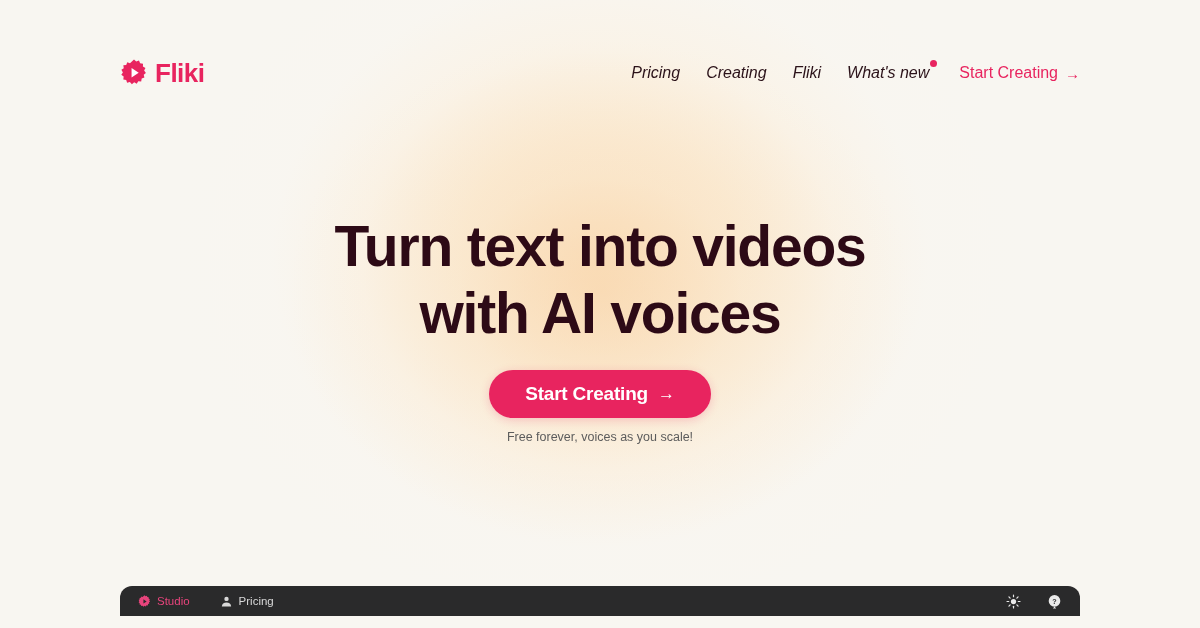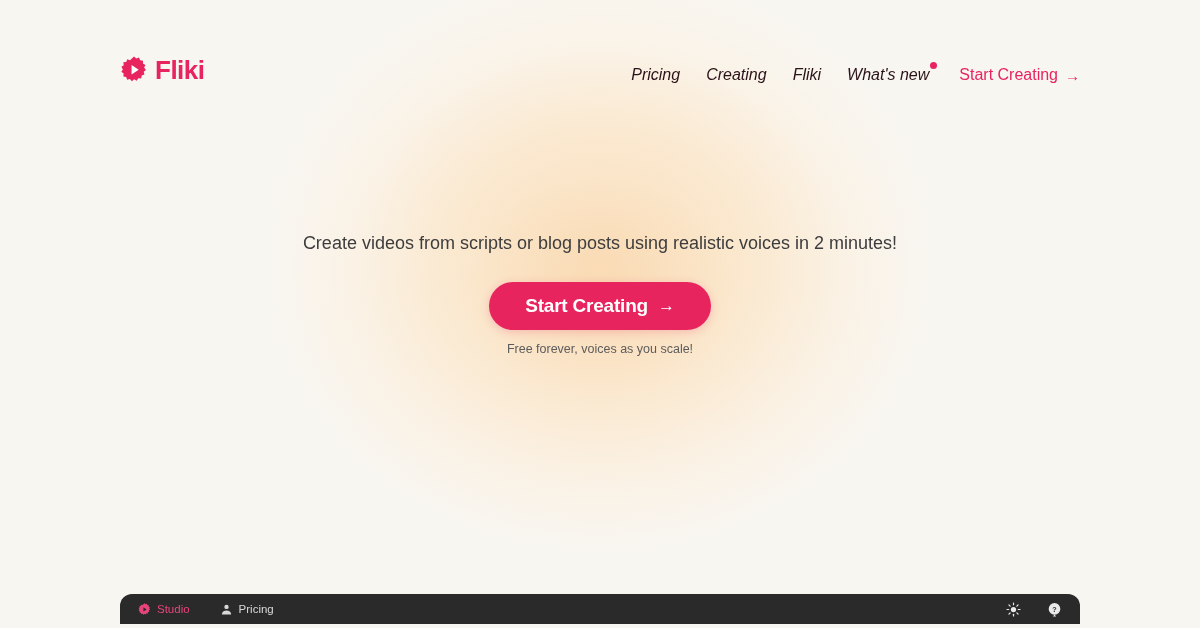--- a/index.html
+++ b/index.html
@@ -37,21 +37,21 @@
       rgba(248,246,241,0) 100%);
     pointer-events:none;
     z-index:0;
   }
 
   
   .header {
     position:relative; z-index:5;
     height:84px;
     padding:0 120px;
-    display:flex; align-items:flex-end; justify-content:space-between;
+    display:flex; align-items:center; justify-content:space-between;margin-top:31px;
   }
   .logo { display:flex; align-items:center; gap:7px; text-decoration:none; }
   .logo-mark { width:28px; height:28px; display:block; }
   .logo-text {
     font-size:26px; font-weight:bold; color:#e8245f;
     letter-spacing:-0.5px; line-height:1;
   }
 
   .nav { display:flex; align-items:center; gap:26px; }
   .nav-link {
@@ -107,21 +107,21 @@
   .cta-button .arrow { font-size:17px; }
   .cta-note {
     margin-top:12px;
     font-size:12.5px;
     color:#5c5c5c;
   }
 
   
   .appbar {
     position:absolute;
-    left:120px; right:120px; bottom:4px;
+    left:120px; right:120px; bottom:12px;
     height:30px;
     background:#2a2a2b;
     border-radius:12px 12px 0 0;
     display:flex; align-items:center;
     padding:0 18px;
     z-index:9;
   }
   .appbar-left { display:flex; align-items:center; gap:30px; }
   .appbar-right { margin-left:auto; display:flex; align-items:center; gap:26px; }
   .appbar-item {
@@ -164,22 +164,25 @@
       <span class="nav-badge-dot"></span>
     </a>
     <a class="nav-cta" href="#">
       <span>Start Creating</span>
       <span class="arrow">→</span>
     </a>
   </div>
 </div>
 
 <div class="hero">
-
-  <p class="hero-sub">Create videos from scripts or blog posts using realistic voices in 2 minutes!</p>
+  <h1 class="hero-title">
+    <span>Turn text into videos</span>
+    <span class="line2">with AI voices</span>
+  </h1>
+
 
   <div class="cta-wrap">
     <button class="cta-button">
       <span>Start Creating</span>
       <span class="arrow">→</span>
     </button>
     <div class="cta-note">Free forever, voices as you scale!</div>
   </div>
 </div>
 

